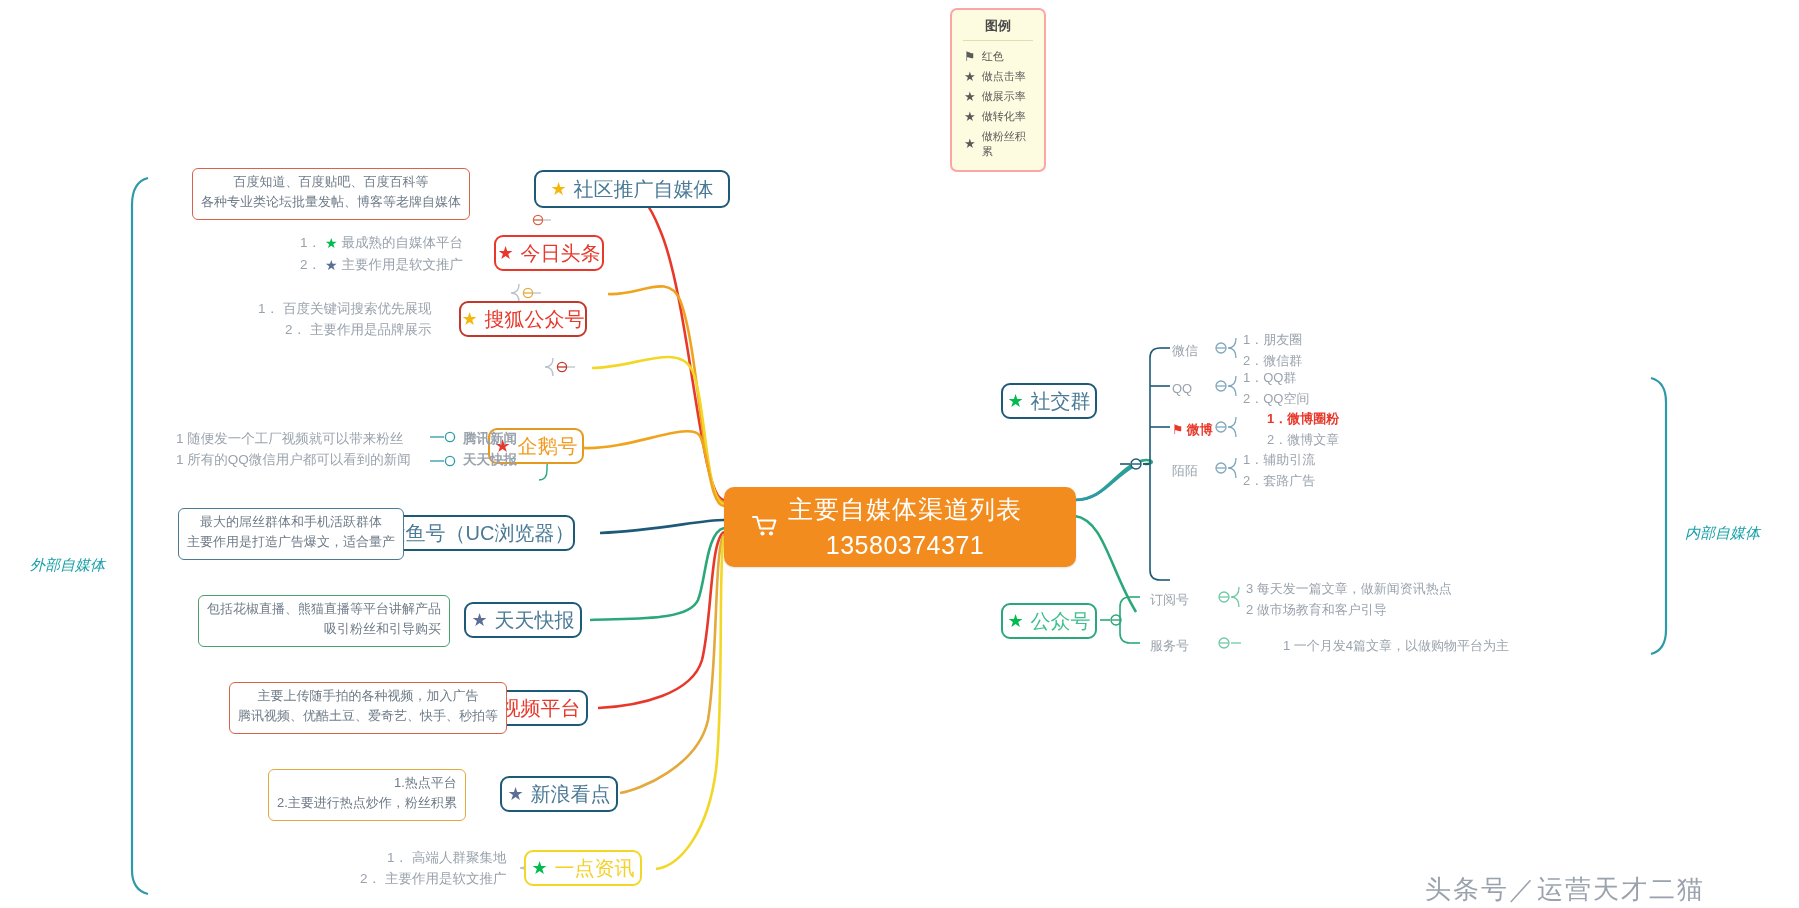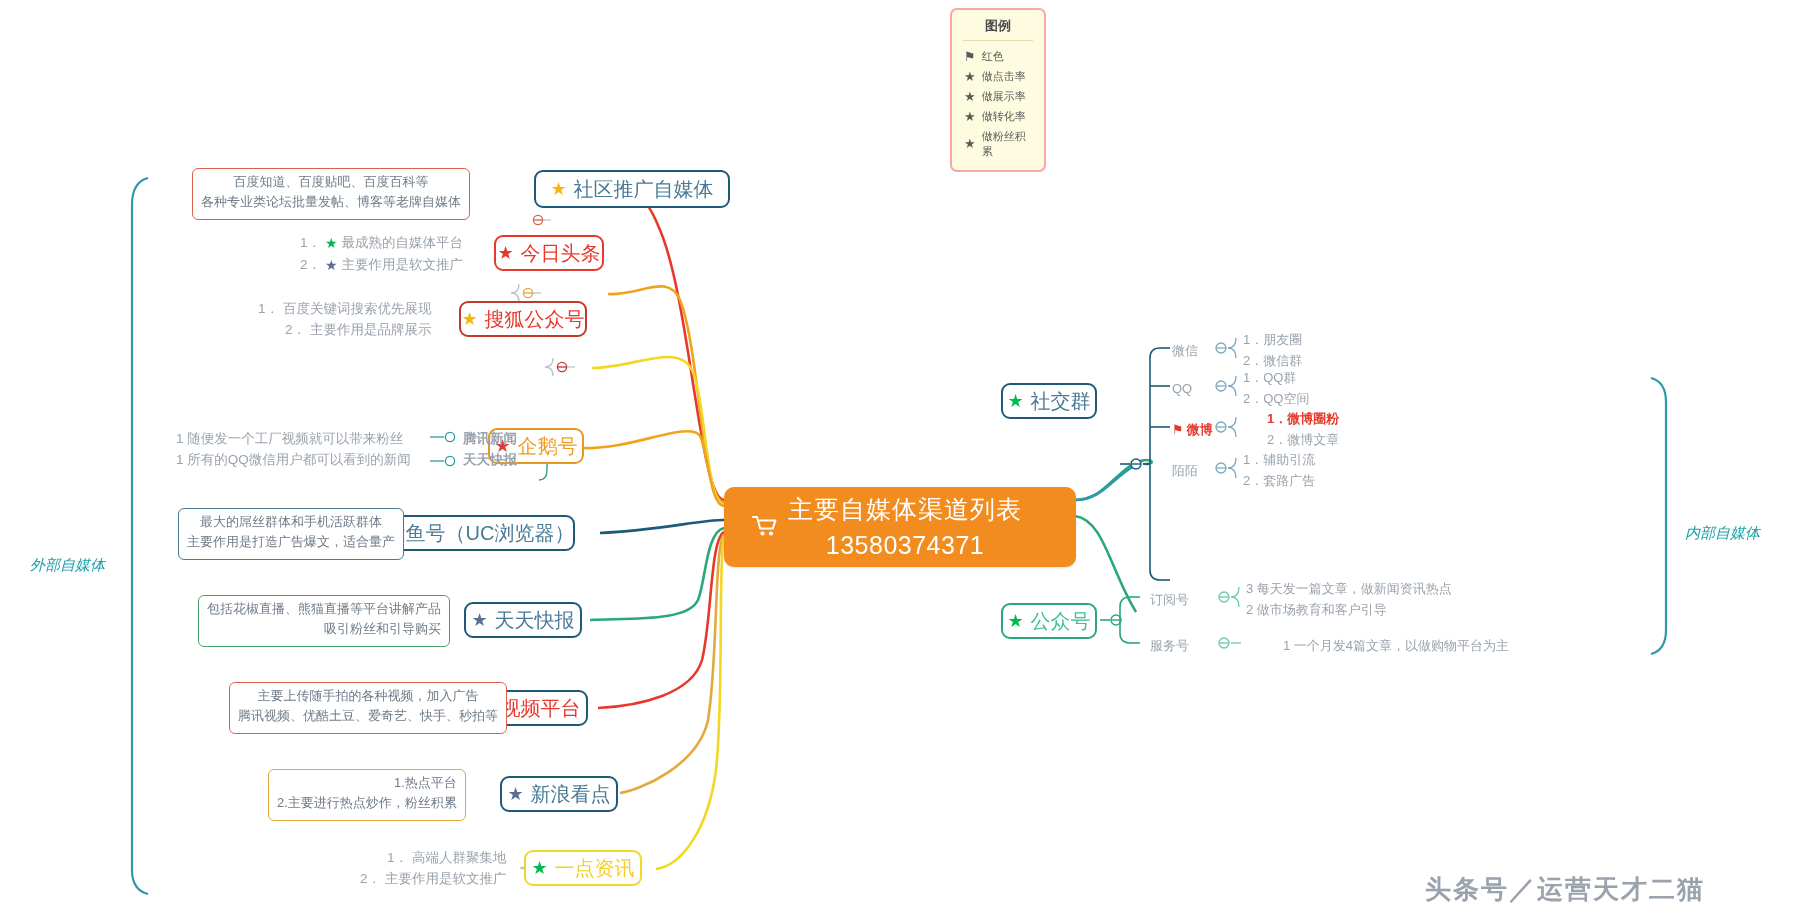--- a/index.html
+++ b/index.html
@@ -243,21 +243,21 @@
       <span>做转化率</span>
     </div>
     <div class="legend-row">
       <span class="g">★</span>
       <span>做粉丝积累</span>
     </div>
   </div>
 
   <div class="sidelabel" id="side-left" style="left: 30px; top: 524px; margin-top: 32px;">外部自媒体</div>
   <div class="sidelabel" id="side-right" style="left: 1685px; top: 524px;">内部自媒体</div>
-  <div class="watermark" id="wm" style="left: 1425px; top: 872px; font-weight: bold;">头条号／运营天才二猫</div>
+  <div class="watermark" id="wm" style="left: 1425px; top: 872px;">头条号／运营天才二猫</div>
 
   <div class="central" id="central-node" style="left: 724px; top: 487px; width: 352px; height: 80px; padding-left: 28px;">
     <svg class="cart" viewBox="0 0 26 22">
       <path d="M1 2 h4 l3.2 11.6 h12.6 l2.6 -8.2 H8" fill="none" stroke="#ffffff" stroke-width="2" stroke-linejoin="round" stroke-linecap="round"></path>
       <circle cx="10.5" cy="18.5" r="2.1" fill="#ffffff"></circle>
       <circle cx="19" cy="18.5" r="2.1" fill="#ffffff"></circle>
     </svg>
     <div class="ctext">
       <div class="t1">主要自媒体渠道列表</div>
       <div class="t2">13580374371</div>

